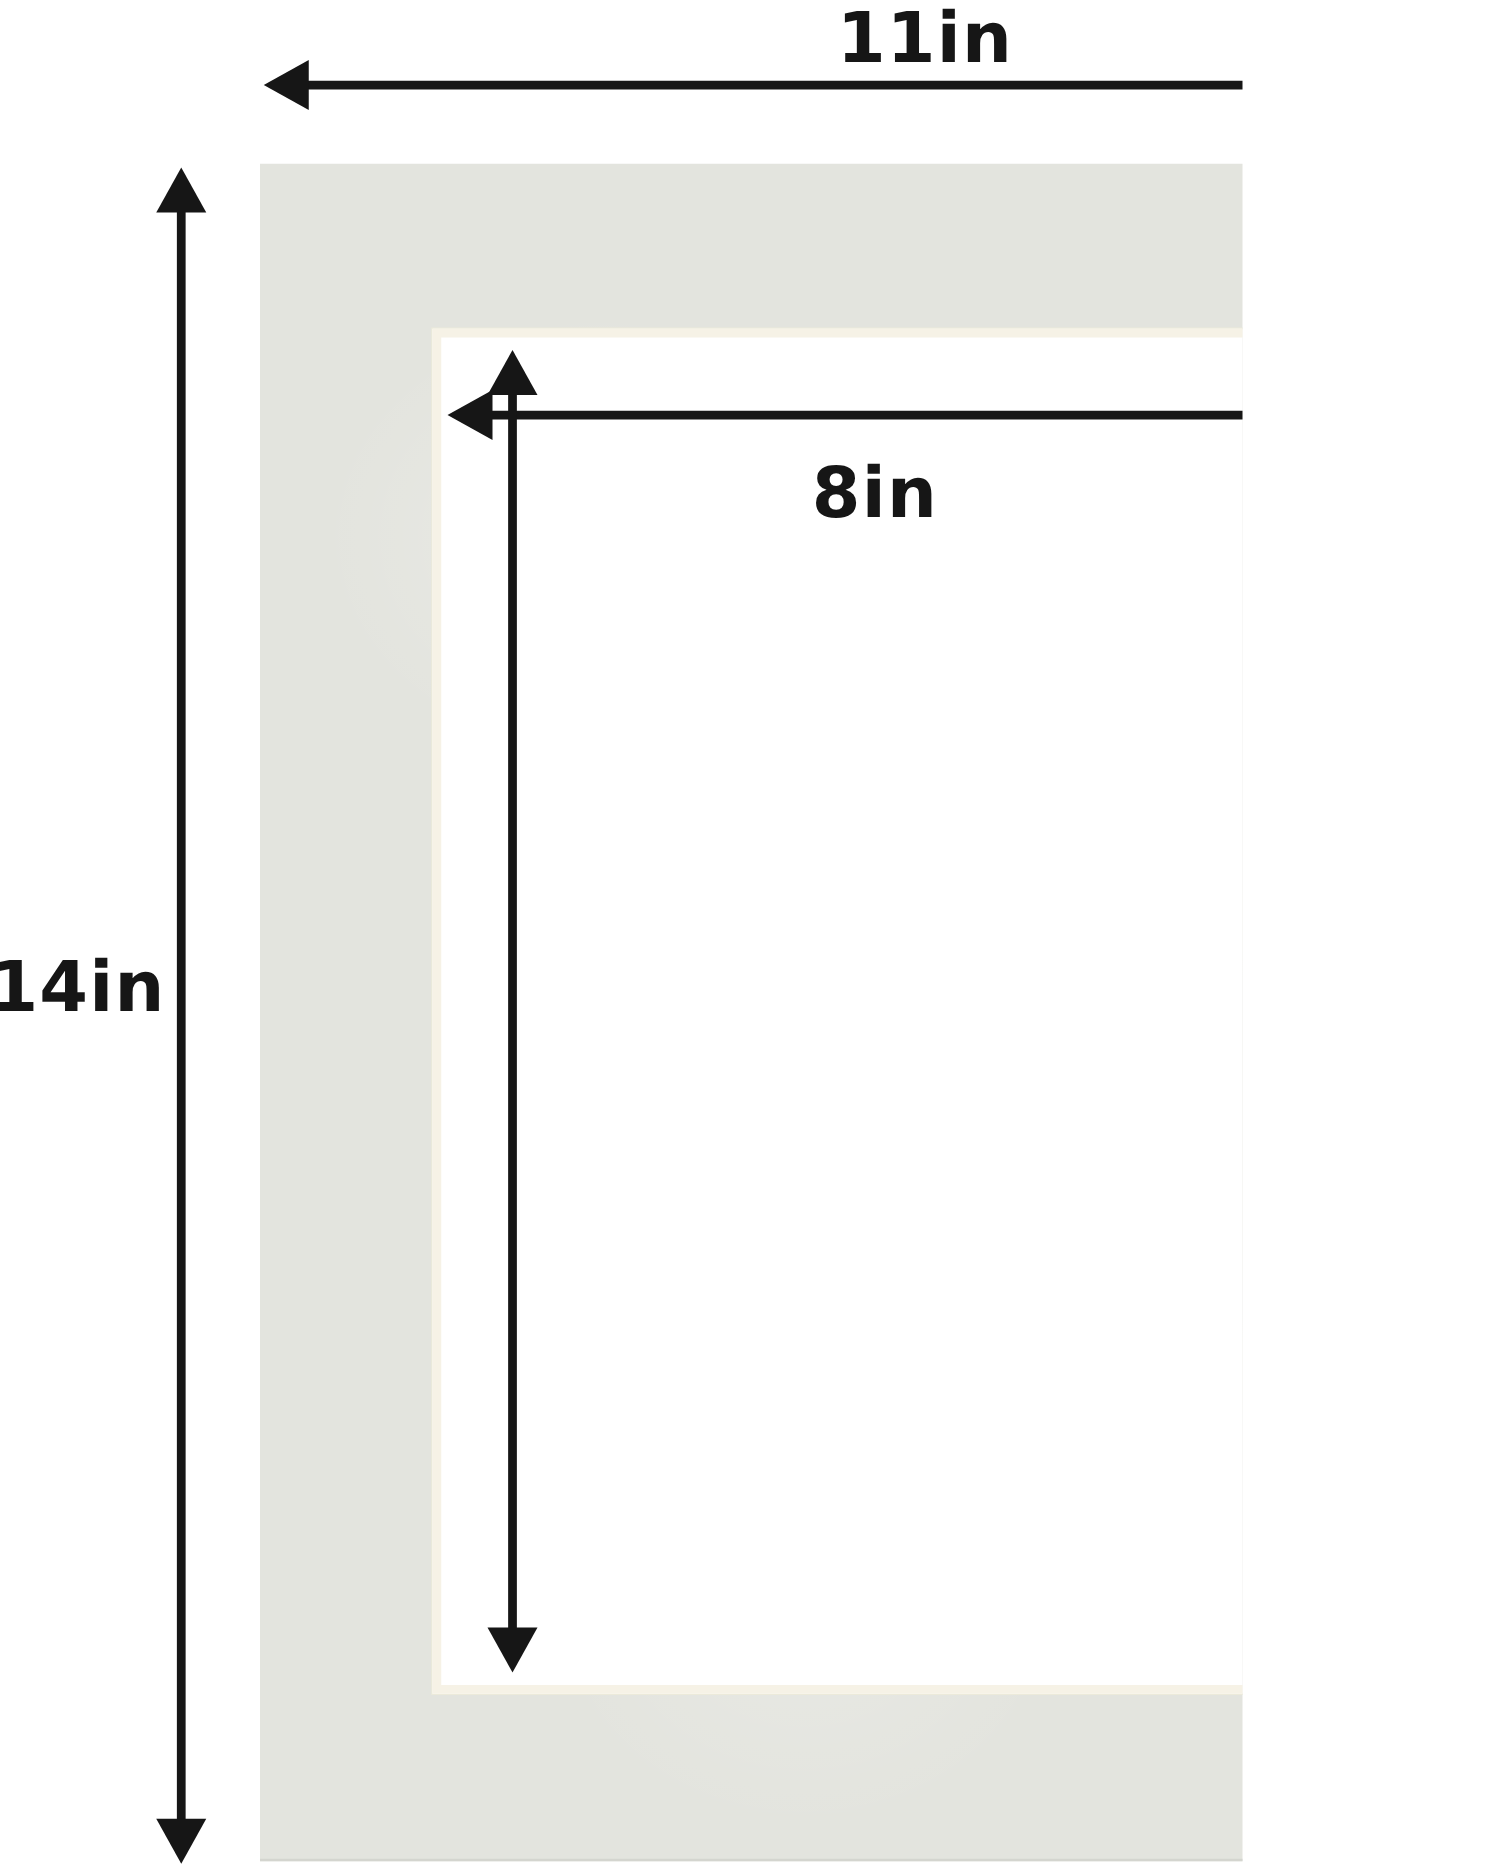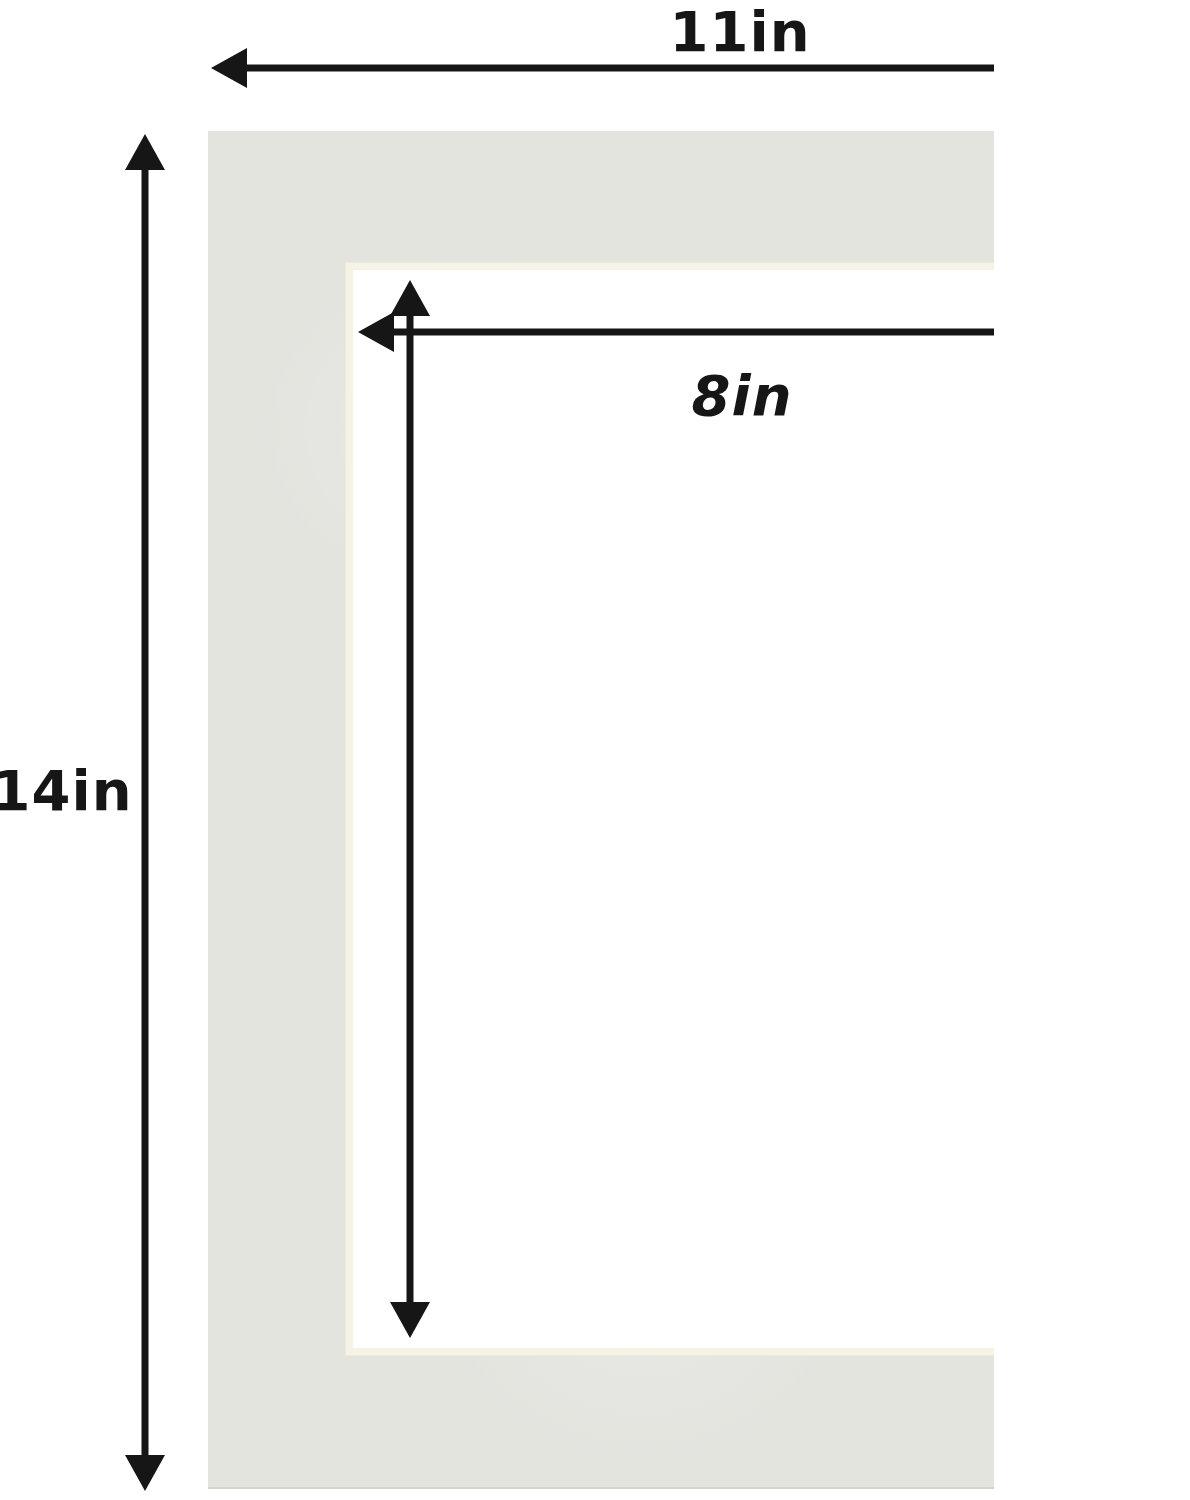--- a/index.html
+++ b/index.html
@@ -90,16 +90,16 @@
         <polygon points="410,280 390,316 430,316" stroke="none"></polygon>
         <polygon points="410,1338 390,1302 430,1302" stroke="none"></polygon>
       </g>
     </g>
   </svg>
 
   <div class="dim-label" style="left:740px; top:31px;">11in</div>
 
   <div class="dim-label" style="left:62px; top:790px;">14in</div>
 
-  <div class="dim-label" style="left:742px; top:395px;font-style:italic;">8in</div>
+  <div class="dim-label" style="left:700px; top:395px;">8in</div>
 
 
 </div>
 
 </body></html>

